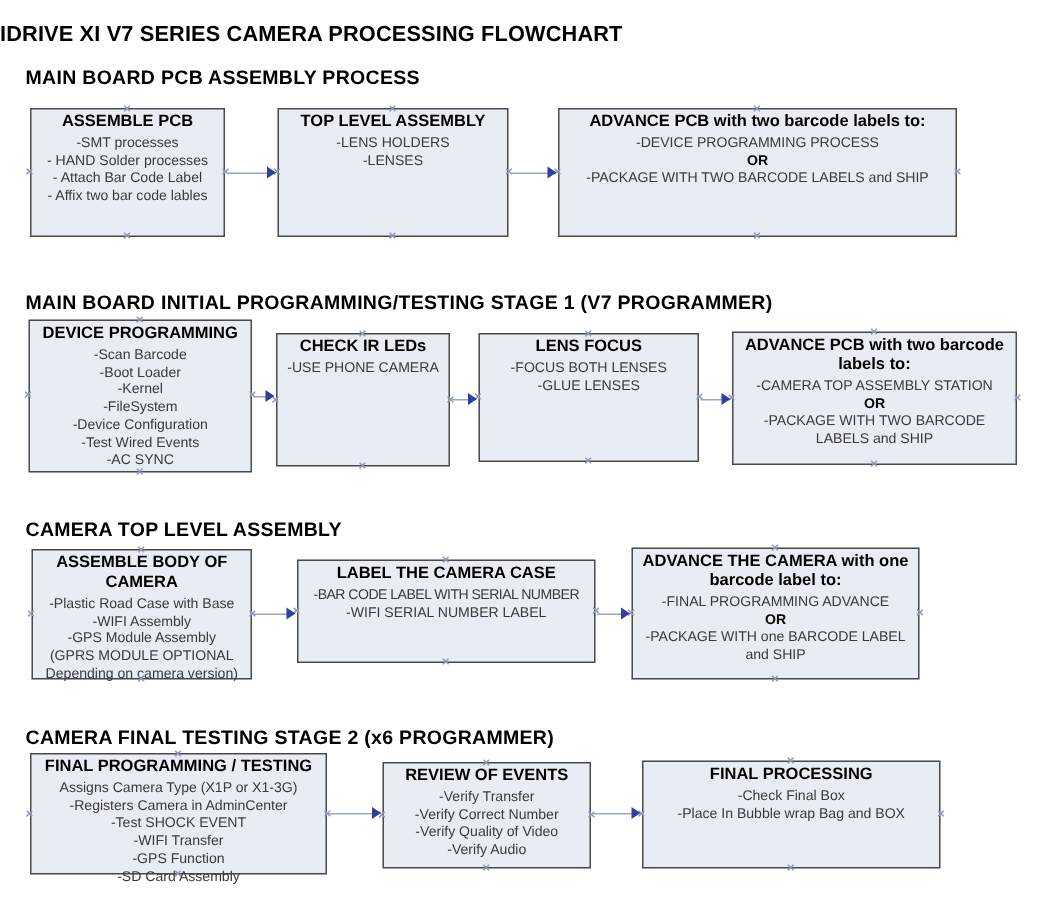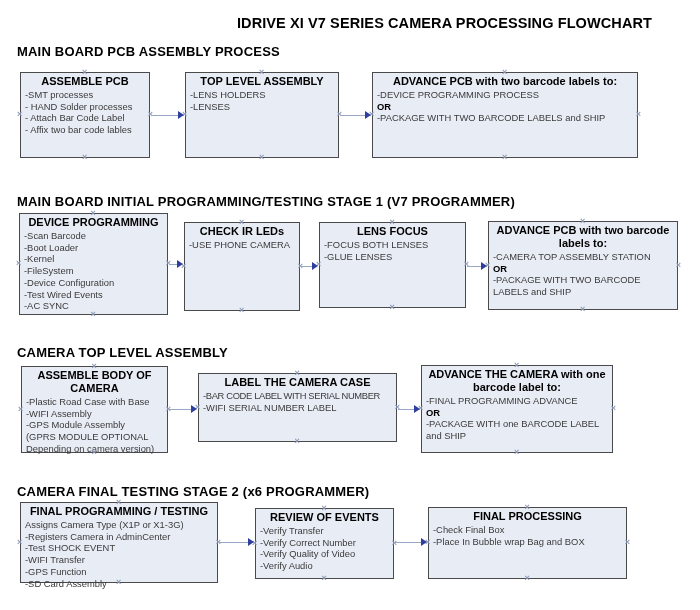--- a/index.html
+++ b/index.html
@@ -1,30 +1,30 @@
 <!DOCTYPE html>
 <html><head>
 <meta charset="utf-8">
 <style>
   html,body{margin:0;padding:0;background:#ffffff;}
   body{width:700px;height:610px;position:relative;overflow:hidden;
        font-family:"Liberation Sans", sans-serif;}
   .canvas{position:absolute;left:0;top:0;width:700px;height:610px;}
 
-  .main-title{position:absolute;top:15px;left:0;width:652px;text-align:right;
+  .main-title{position:absolute;top:15px;left:0;width:652px;text-align:left;
     font-size:14.5px;font-weight:bold;color:#000;letter-spacing:0.1px;white-space:nowrap;}
 
   .section-heading{position:absolute;font-size:13px;font-weight:bold;color:#000;
     white-space:nowrap;letter-spacing:0.2px;}
 
   .box{position:absolute;background:#e8ecf5;border:1.5px solid #4a4a4a;
     box-sizing:border-box;padding:2px 4px;}
   .box-title{font-size:11px;font-weight:bold;color:#000;line-height:1.18;margin-bottom:1px;text-align:center;}
   .box-title.nowrap{white-space:nowrap;}
-  .line{font-size:9.4px;line-height:1.25;color:#3a3a3a;white-space:nowrap;}
+  .line{font-size:9.4px;line-height:1.25;color:#3a3a3a;white-space:nowrap;text-align:center;}
   .line.wrap{white-space:normal;}
   .line.bold{font-weight:bold;color:#000;}
   .line.tight{letter-spacing:-0.35px;}
 
   .cp{position:absolute;color:#8e9ab8;font-size:9px;line-height:9px;font-weight:bold;}
   .cp-top{top:-5px;left:calc(50% - 3px);}
   .cp-bottom{bottom:-5px;left:calc(50% - 3px);}
   .cp-left{left:-4px;top:calc(50% - 5px);}
   .cp-right{right:-4px;top:calc(50% - 5px);}
 

